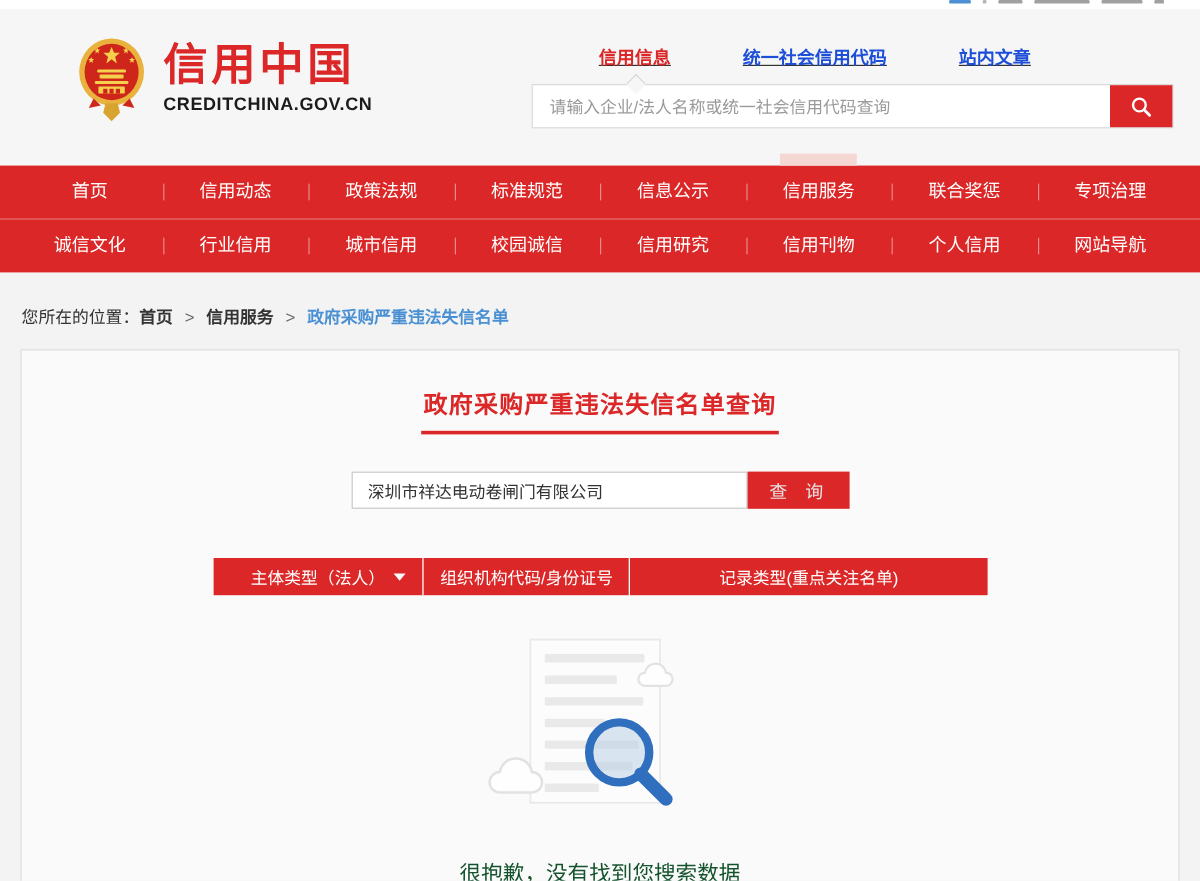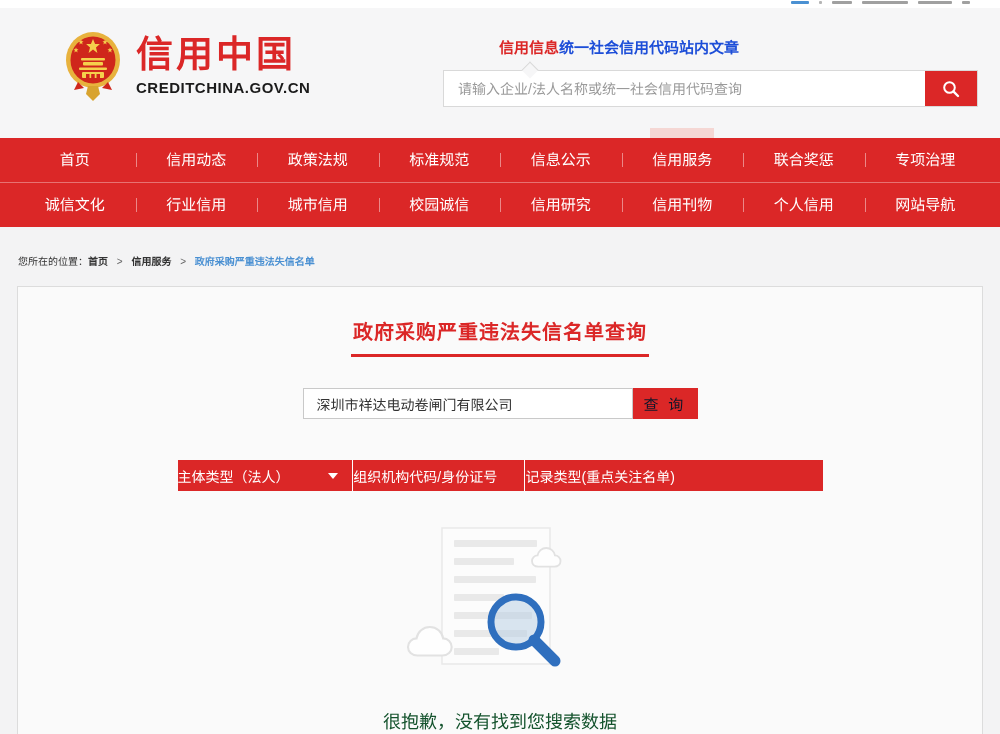--- a/index.html
+++ b/index.html
@@ -12,53 +12,53 @@
 
   
   .site-header { height:130px; background:#f6f6f7; display:flex; align-items:flex-start;padding-left:40px; }
   .logo { display:flex; align-items:center; margin:22px 0 0 24px; }
   .emblem { width:58px; height:72px; flex:0 0 auto; }
   .logo-text { margin-left:14px; }
   .logo-title { color:var(--red); font-size:37px; font-weight:bold; letter-spacing:3px; line-height:1.05; }
   .logo-domain { color:#1b1b1b; font-size:15px; font-weight:bold; letter-spacing:.5px; margin-top:4px; }
 
   .search-area { margin-left:auto; margin-right:22px; width:535px; padding-top:28px; }
-  .search-tabs { display:flex; padding-left:56px; }
+  .search-tabs { display:flex; gap:60px; padding-left:56px;text-decoration:underline; }
   .search-tab { font-size:15px; font-weight:bold; color:#1d4ed8; cursor:pointer; }
   .search-tab.active { color:var(--red); }
   .searchbox { position:relative; margin-top:13px; height:37px; display:flex; background:#fff; border:1px solid #d9d9d9; }
   .searchbox .caret-up { position:absolute; top:-7px; left:80px; width:12px; height:12px; background:#f6f6f7; border-left:1px solid #d9d9d9; border-top:1px solid #d9d9d9; transform:rotate(45deg); }
   .searchbox input { flex:1; border:none; outline:none; background:transparent; padding:0 14px; font-size:14px; color:#ef4444; font-family:inherit; }
   .searchbox input::placeholder { color:#9a9a9a; }
   .search-btn { width:52px; border:none; background:var(--red); cursor:pointer; display:flex; align-items:center; justify-content:center; }
 
   
   .main-nav { position:relative; background:var(--red); }
   .main-nav ul { list-style:none; display:flex; padding:0 14px; }
   .main-nav li { flex:1; position:relative; text-align:center; height:44px; line-height:44px; color:#fff; font-size:15px; cursor:pointer; }
   .main-nav li + li::before { content:""; position:absolute; left:0; top:15px; width:1px; height:14px; background:rgba(255,255,255,.45); }
   .main-nav li.active::after { content:""; position:absolute; top:-10px; left:50%; transform:translateX(-50%); width:64px; height:10px; background:#f5d7d4; }
   .nav-divider { height:1px; background:rgba(255,255,255,.35); }
 
   
-  .breadcrumb { margin:26px 0 0 18px; font-size:10px; color:#333; }
+  .breadcrumb { margin:26px 0 0 18px; font-size:14px; color:#333; }
   .breadcrumb .crumb { font-weight:bold; color:#333; }
   .breadcrumb .sep { color:#666; margin:0 6px; font-weight:normal; }
   .breadcrumb .crumb.current { color:var(--link); font-weight:bold; }
 
   
   .panel { margin:18px 17px 0 17px; background:#fafafa; border:1px solid #dcdcdc; height:520px; text-align:center; }
   .panel-title { display:inline-block; margin-top:29px; color:var(--red); font-size:20px; font-weight:bold; letter-spacing:1px; border-bottom:3px solid var(--red); padding:0 2px 9px 2px; }
 
   .query-row { margin-top:31px; display:flex; justify-content:center; }
   .query-input { width:330px; height:31px; border:1px solid #c9c9c9; background:#fff; padding:0 13px; font-size:14px; color:#333; outline:none; font-family:inherit; }
-  .query-btn { width:65px; height:31px; border:none; background:var(--red); color:#0f172a; font-size:15px; letter-spacing:3px; cursor:pointer; font-family:Liberation Serif, serif; }
+  .query-btn { width:85px; height:31px; border:none; background:var(--red); color:#e5e5e5; font-size:15px; letter-spacing:3px; cursor:pointer; font-family:Liberation Mono, monospace; }
 
   .col-headers { width:645px; margin:41px auto 0 auto; display:flex; height:31px; }
-  .col-cell { background:var(--red); color:#fff; font-size:14px; display:flex; align-items:center; position:relative; }
+  .col-cell { background:var(--red); color:#fff; font-size:14px; display:flex; align-items:center; justify-content:center; position:relative; }
   .col-cell + .col-cell { border-left:1px solid #fff; }
   .col-cell.c1 { flex:0 0 27.1%; }
   .col-cell.c2 { flex:0 0 26.7%; }
   .col-cell.c3 { flex:1; }
   .caret-down { position:absolute; right:14px; top:13px; width:0; height:0; border-left:5px solid transparent; border-right:5px solid transparent; border-top:6px solid #fff; }
 
   .empty-illustration { margin:24px auto 0 auto; width:220px; height:170px; }
   .empty-message { margin-top:18px; font-size:18px; color:#14532d; }
 </style>
 </head>

